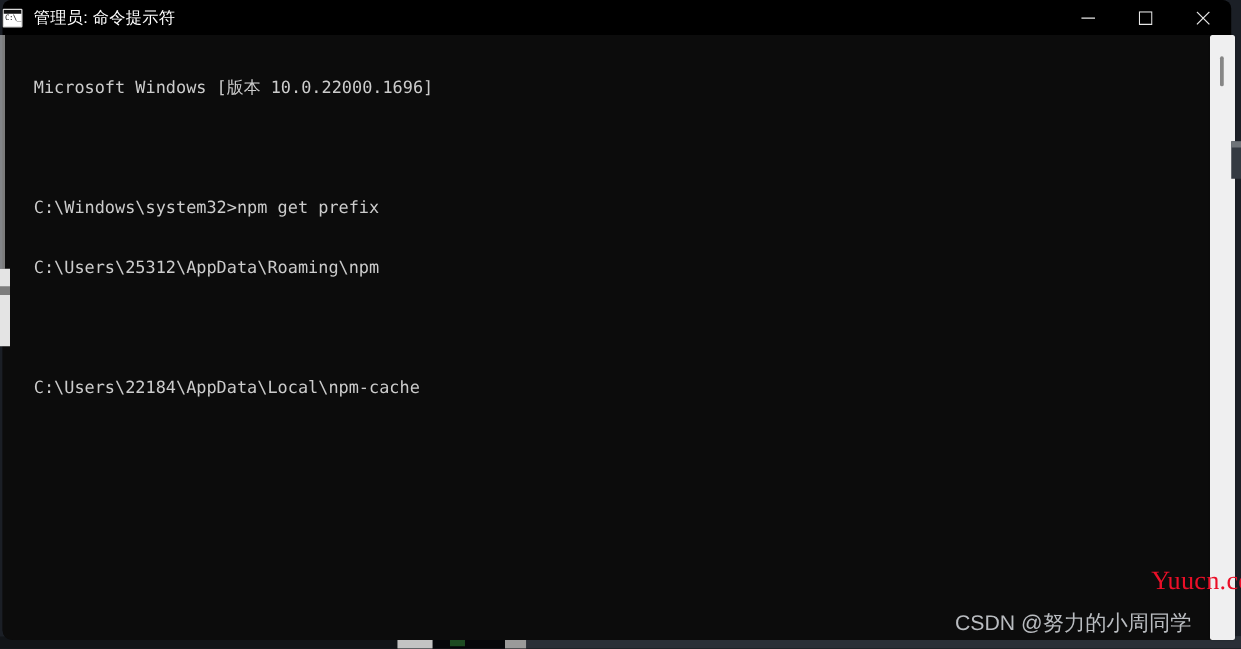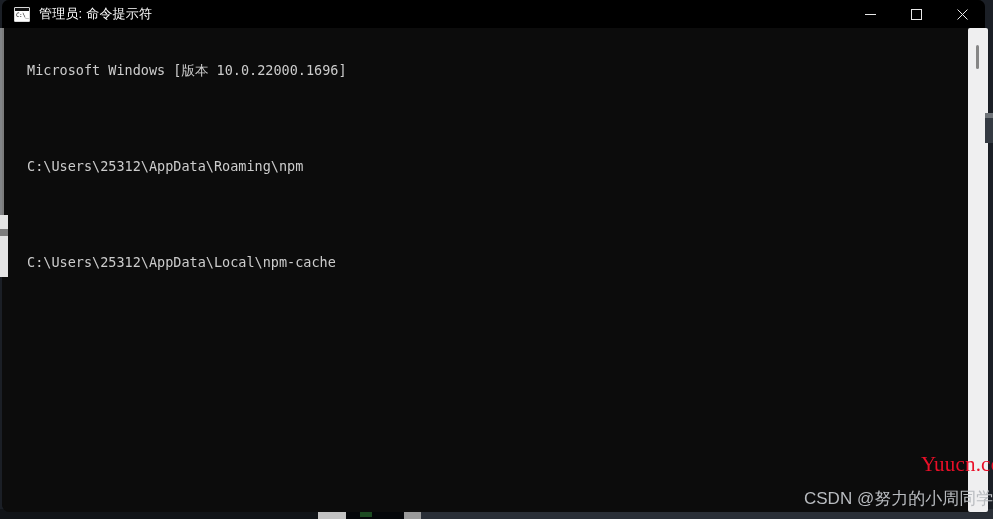--- a/index.html
+++ b/index.html
@@ -153,21 +153,21 @@
   .titlebar {
     position: relative;
     height: 28px;
     background: #000000;
     display: flex;
     align-items: center;
   }
   .title-left {
     display: flex;
     align-items: center;
-    padding-left: 12px;
+    padding-left: 0;
     gap: 9px;
   }
   .cmd-icon {
     width: 16px;
     height: 15px;
     background: #ffffff;
     border: 1px solid #d8d8d8;
     border-radius: 1px;
     position: relative;
     box-sizing: border-box;
@@ -245,21 +245,21 @@
     top: 452px;
     font-family: "Liberation Serif", "DejaVu Serif", serif;
     font-size: 21px;
     color: #ea0f28;
     font-weight: 400;
     letter-spacing: 0.2px;
     white-space: nowrap;
   }
   .wm-csdn {
     position: absolute;
-    left: 804px;
+    left: 764px;
     top: 487px;
     font-family: "Liberation Sans", sans-serif;
     font-size: 17px;
     color: #b9bcc0;
     white-space: nowrap;
   }
 </style>
 </head>
 <body>
 
@@ -302,23 +302,24 @@
             <line x1="10.5" y1="0.5" x2="0.5" y2="10.5" stroke="#e8e8e8" stroke-width="1"></line>
           </svg>
         </div>
       </div>
     </div>
 
     <div class="console">
       <div class="console-lines">
         <div class="line">Microsoft Windows [版本 10.0.22000.1696]</div>
         <div class="blank"></div>
+        <div class="line">C:\Windows\system32&gt;npm get prefix</div>
         <div class="line">C:\Users\25312\AppData\Roaming\npm</div>
         <div class="blank"></div>
-        <div class="line">C:\Users\25312\AppData\Local\npm-cache</div>
+        <div class="line">C:\Users\22184\AppData\Local\npm-cache</div>
         <div class="blank"></div>
       </div>
     </div>
 
   </div>
 
   <div class="left-scroll-faint"></div>
   <div class="left-scroll-track"></div>
   <div class="left-scroll-thumb"></div>
 

